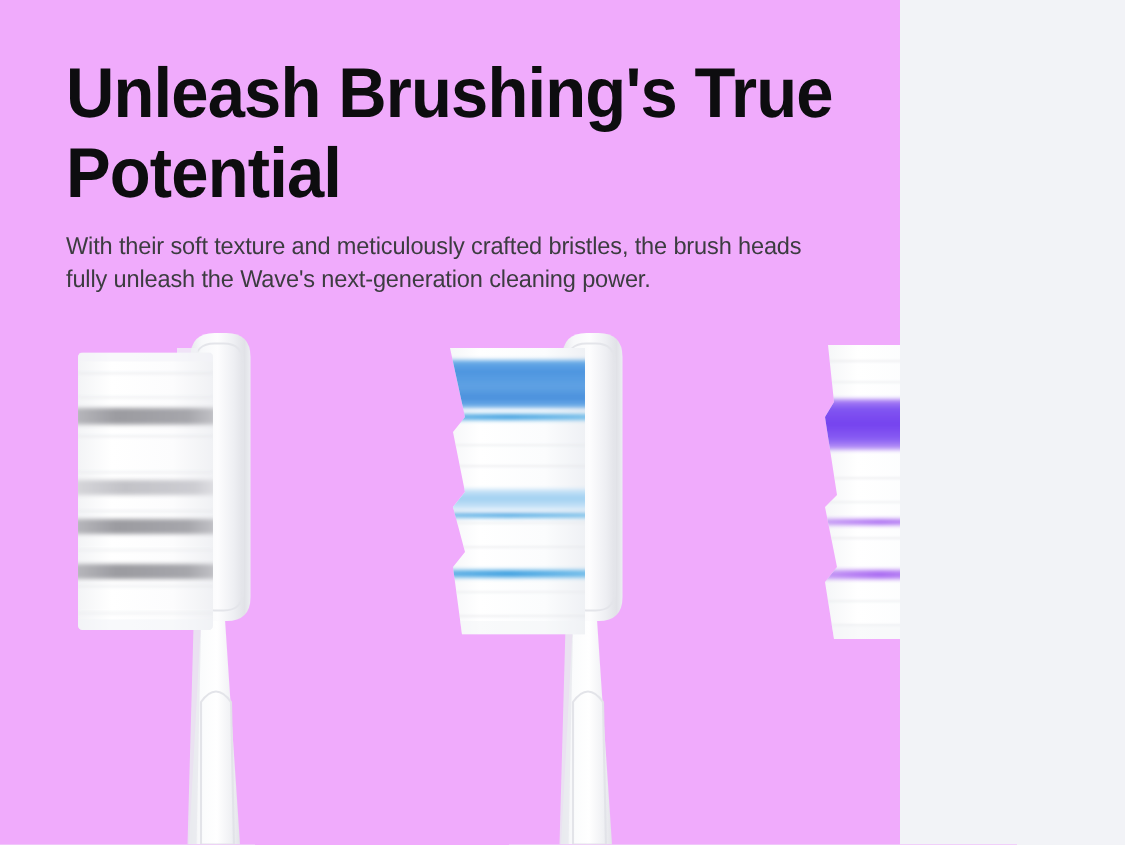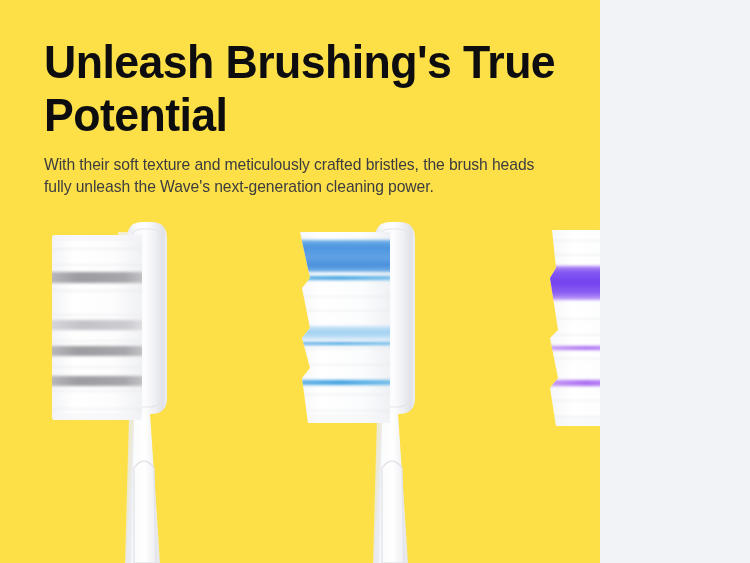--- a/index.html
+++ b/index.html
@@ -12,21 +12,21 @@
     overflow: hidden;
     background: #f2f3f7;
     font-family: "Liberation Sans", sans-serif;
     -webkit-font-smoothing: antialiased;
   }
 
   .page {
     position: relative;
     width: 600px;
     height: 563px;
-    background: #fde047;
+    background: #f0abfc;
     overflow: hidden;
   }
 
   
   .text-block {
     position: absolute;
     left: 44px;
     top: 36px;
     width: 660px;
   }

